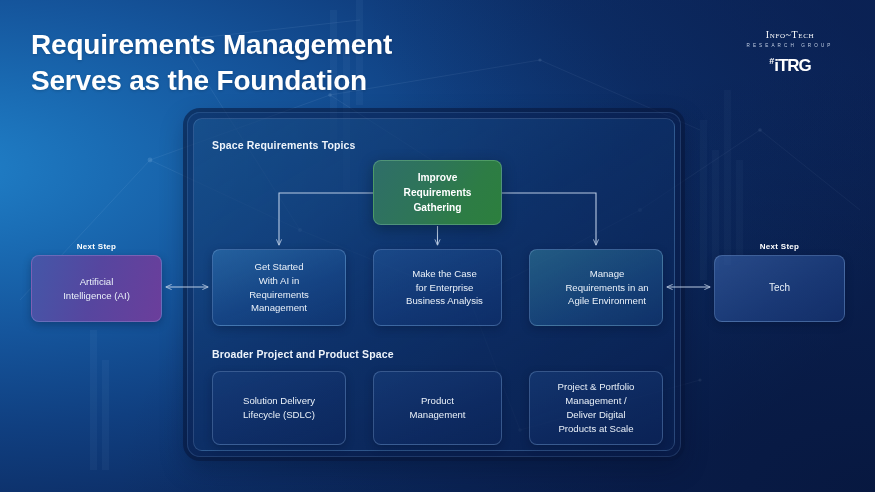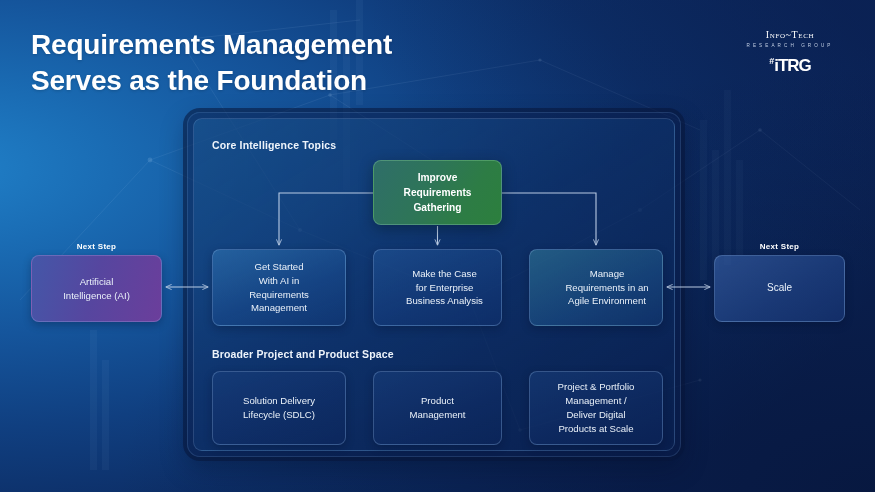--- a/index.html
+++ b/index.html
@@ -169,21 +169,21 @@
   <div class="logo">
     <div class="logo-main">Info~Tech</div>
     <div class="logo-sub">RESEARCH GROUP</div>
     <div class="logo-itrg"><span class="hash">#</span><span class="i">iTRG</span></div>
   </div>
 
   <div id="panel">
     <div id="panel-inner"></div>
   </div>
 
-  <div class="section-label" id="lbl-core">Core Intelligence Topics</div>
+  <div class="section-label" id="lbl-core">Space Requirements Topics</div>
   <div class="section-label" id="lbl-broad">Broader Project and Product Space</div>
 
   <svg id="wires" viewBox="0 0 875 492">
     <defs>
       <marker id="ah" viewBox="0 0 10 10" refX="8.6" refY="5" markerWidth="6" markerHeight="6" orient="auto-start-reverse">
         <path d="M0.6 1.3 L9 5 L0.6 8.7" fill="none" stroke="#c8d8ee" stroke-width="1.25" stroke-linecap="round" stroke-linejoin="round"></path>
       </marker>
     </defs>
     <g stroke="#c8d8ee" stroke-width="1.1" fill="none" opacity=".92">
 
@@ -221,15 +221,15 @@
   <div class="card dark" id="card-ppm" style="white-space:pre-line">Project &amp; Portfolio
 Management /
 Deliver Digital
 Products at Scale</div>
 
   <div class="nextstep-label" id="ns-left">Next Step</div>
   <div class="card purple" id="card-left" style="white-space:pre-line">Artificial
 Intelligence (AI)</div>
 
   <div class="nextstep-label" id="ns-right">Next Step</div>
-  <div class="card" id="card-right" style="white-space:pre-line">Scale</div>
+  <div class="card" id="card-right" style="white-space:pre-line">Tech</div>
 
 </div>
 
 </body></html>

